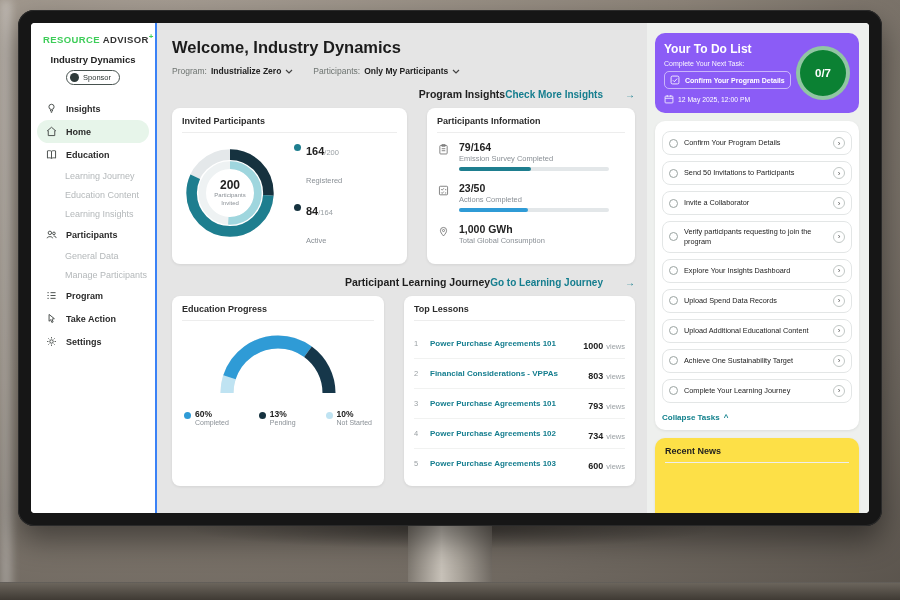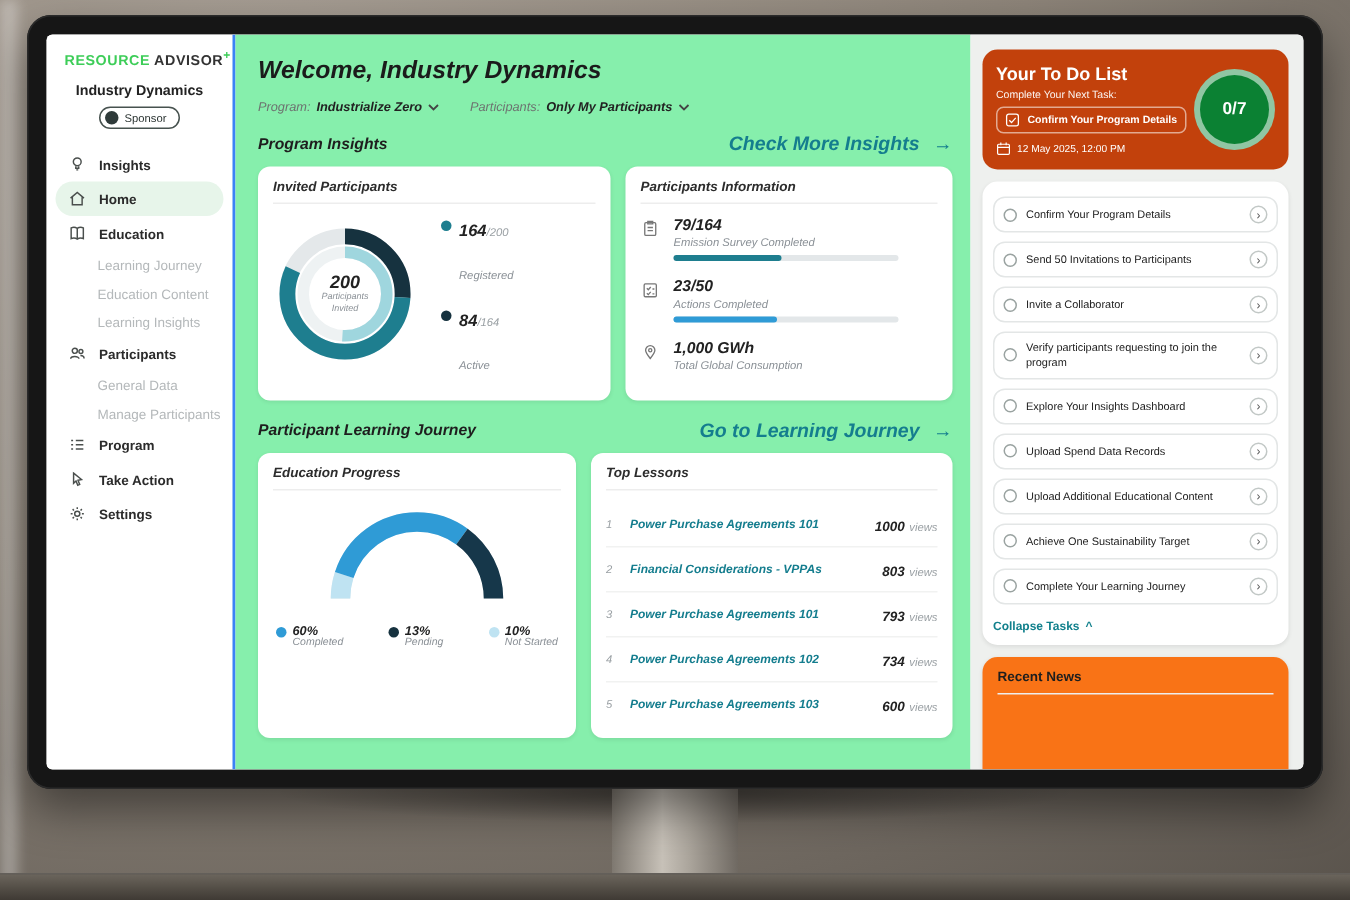--- a/index.html
+++ b/index.html
@@ -37,31 +37,31 @@
   .badge-dot { width:9px; height:9px; border-radius:50%; background:#2f3b3a; }
   nav { margin-top:12px; }
   .nav-item { display:flex; align-items:center; gap:7px; height:23px; padding-left:14px;
               font-size:9px; font-weight:bold; color:#2b2b2b; cursor:pointer; }
   .nav-item.active { background:#e7f5ea; border-radius:13px; margin:0 6px; padding-left:8px; }
   .nav-item.sub { height:19px; padding-left:34px; font-weight:normal; color:#b4b8ba; }
   .nav-icon { width:14px; height:14px; color:#4a4f4d; display:flex; align-items:center; }
   .nav-icon svg { width:13px; height:13px; }
 
   
-  .main { flex:1; background:#86efac; padding:15px 12px 0 15px; overflow:hidden;font-style:italic; }
+  .main { flex:1; background:#e5e5e5; padding:15px 12px 0 15px; overflow:hidden; }
   h1 { font-size:16.5px; font-weight:bold; color:#1b1b1b; }
   .filters { display:flex; gap:20px; margin-top:9px; font-size:8.5px; align-items:center; }
   .filter { display:flex; align-items:center; gap:4px; cursor:pointer; }
   .f-label { color:#6d7370; }
   .f-value { color:#222; font-weight:bold; }
   .filter svg { color:#444; }
-  .section-row { display:flex; justify-content:space-between; align-items:center; margin-top:12px; }
+  .section-row { display:flex; justify-content:flex-end; align-items:center; margin-top:12px; }
   .section-title { font-size:10.5px; font-weight:bold; color:#1e1e1e; }
-  .section-link { color:#147d8e; font-weight:bold; font-size:13px; display:flex; gap:9px; align-items:center; cursor:pointer; text-decoration:none; }
-  .cards-row { display:flex; gap:10px; margin-top:8px; }
+  .section-link { color:#147d8e; font-weight:bold; font-size:10px; display:flex; gap:22px; align-items:center; cursor:pointer; text-decoration:none; }
+  .cards-row { display:flex; gap:20px; margin-top:8px; }
   .card { background:#fff; border-radius:8px; box-shadow:0 1px 3px rgba(0,0,0,.08); padding:8px 10px; }
   .card-title { font-size:9px; font-weight:bold; color:#2c2c2c; padding-bottom:6px; border-bottom:1px solid #ededed; margin-bottom:8px; }
 
   
   .card-invited { width:235px; }
   .invited-body { display:flex; align-items:center; }
   .donut-wrap { position:relative; width:96px; height:96px; }
   .donut-center { position:absolute; inset:0; display:flex; flex-direction:column; align-items:center; justify-content:center; text-align:center; }
   .dc-value { font-size:12px; font-weight:bold; color:#222; }
   .dc-label { font-size:6px; color:#8a9096; width:40px; line-height:1.3; }
@@ -101,42 +101,42 @@
   .card-lessons { flex:1; }
   .lesson-row { display:flex; align-items:center; gap:8px; padding:5.5px 0; border-bottom:1px solid #f1f2f1; cursor:pointer; }
   .lesson-row:last-child { border-bottom:none; }
   .l-rank { font-size:7.5px; color:#9aa0a4; width:8px; }
   .l-title { font-size:8px; color:#147d8e; font-weight:bold; flex:1; }
   .lv-num { font-size:9px; font-weight:bold; color:#222; }
   .lv-word { font-size:7.5px; color:#9aa0a4; margin-left:3px; }
 
   
   .rightpanel { width:222px; background:#eef0ee; padding:10px 10px 0 8px; display:flex; flex-direction:column; overflow:hidden; flex-shrink:0; }
-  .todo-green { background:#c2410c; border-radius:10px; padding:9px 9px; color:#fff; display:flex; gap:2px; flex-shrink:0; }
+  .todo-green { background:#8b5cf6; border-radius:10px; padding:9px 9px; color:#fff; display:flex; gap:2px; flex-shrink:0; }
   .tg-left { flex:1; }
   .tg-title { font-size:12px; font-weight:bold; }
   .tg-sub { font-size:7px; margin-top:4px; opacity:.95; }
   .tg-task { display:flex; align-items:center; gap:5px; border:1px solid rgba(255,255,255,.55); border-radius:5px;
              padding:3px 5px; margin-top:4px; font-size:7px; font-weight:bold; width:fit-content; }
   .tg-task svg, .tg-date svg { width:10px; height:10px; flex-shrink:0; }
   .tg-date { display:flex; align-items:center; gap:4px; font-size:6.8px; margin-top:5px; }
   .tg-ring { width:54px; height:54px; border-radius:50%; background:#0b8133; border:4px solid rgba(255,255,255,.55);
              display:flex; align-items:center; justify-content:center; font-weight:bold; font-size:11.5px; color:#fff;
              flex-shrink:0; align-self:center; }
 
   .todo-list { background:#fff; border-radius:10px; margin-top:8px; padding:4px 7px 6px; box-shadow:0 1px 3px rgba(0,0,0,.08); flex-shrink:0; }
   .task { display:flex; align-items:center; gap:6px; border:1px solid #e3e6e6; border-radius:8px;
           padding:5px 6px; margin:6px 0; cursor:pointer; background:#fff; }
   .task-cb { width:9px; height:9px; border:1px solid #9aa3a1; border-radius:50%; flex-shrink:0; }
   .task-label { flex:1; font-size:7.3px; color:#222; line-height:1.35; }
   .task-chev { width:12px; height:12px; border:1px solid #c2c8c6; border-radius:50%; flex-shrink:0;
                display:flex; align-items:center; justify-content:center; font-size:8px; color:#555; }
   .collapse { display:flex; justify-content:flex-start; align-items:center; gap:4px; color:#11808c;
               font-size:8px; font-weight:bold; padding:4px 0 2px; cursor:pointer; }
-  .news-card { background:#f97316; border-radius:10px 10px 0 0; margin-top:8px; padding:8px 10px; flex:1;
+  .news-card { background:#fde047; border-radius:10px 10px 0 0; margin-top:8px; padding:8px 10px; flex:1;
                box-shadow:0 1px 3px rgba(0,0,0,.08); }
   .news-title { font-size:9px; font-weight:bold; color:#1e1e1e; padding-bottom:6px; border-bottom:1px solid #eee; }
 
   svg { display:block; }
 </style>
 </head>
 <body>
 
 <div class="bg">
   <div class="bg-strip"></div>

